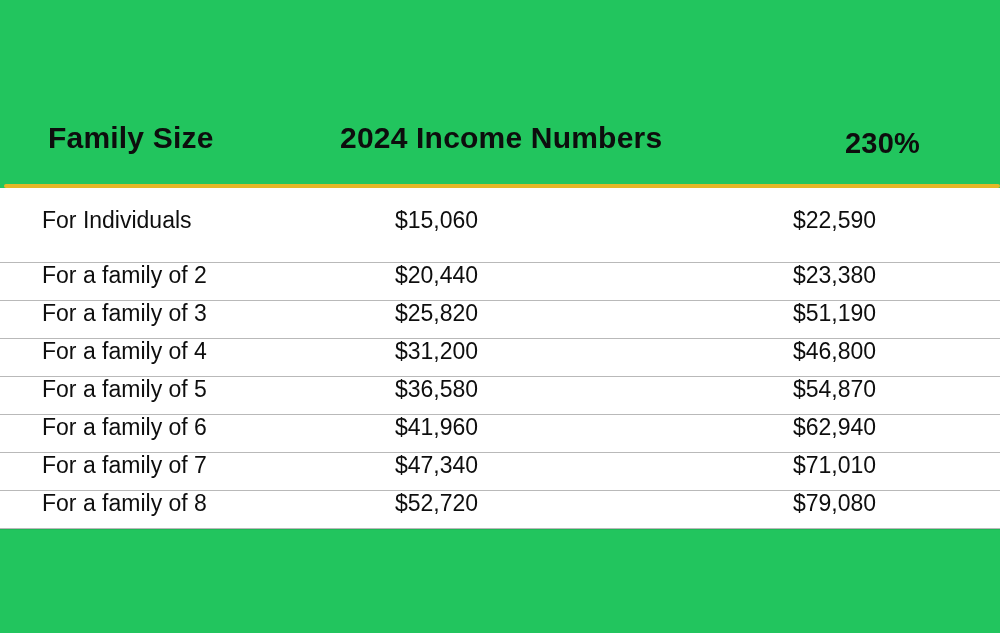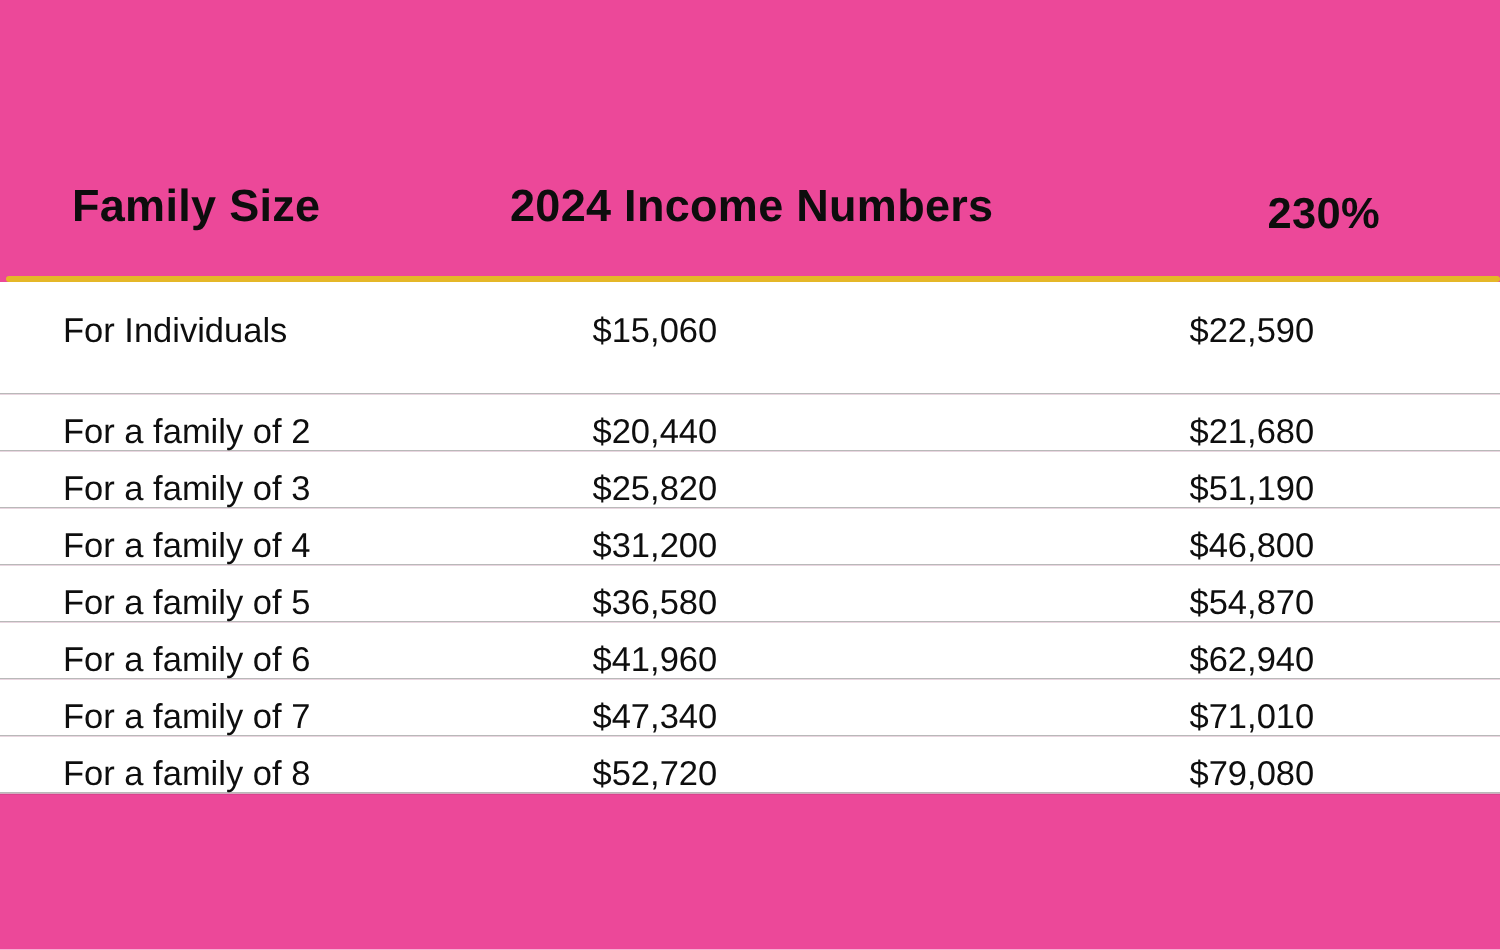--- a/index.html
+++ b/index.html
@@ -4,21 +4,21 @@
 <style>
   html, body {
     margin: 0;
     padding: 0;
     background: #ffffff;
   }
   .canvas {
     position: relative;
     width: 1000px;
     height: 633px;
-    background: #ec4899;
+    background: #22c55e;
     overflow: hidden;
     font-family: "Liberation Sans", sans-serif;
     color: #111111;
   }
   
   .hdr {
     position: absolute;
     top: 121px;
     font-weight: 700;
     font-size: 30px;
@@ -42,21 +42,21 @@
 
   
   .tbody {
     position: absolute;
     left: 0;
     right: 0;
     top: 188px;
   }
   .trow {
     display: flex;
-    align-items: flex-end;
+    align-items: flex-start;
     height: 37px;
     border-bottom: 1px solid #b9b9b9;
     box-shadow: 0 1px 0 rgba(0,0,0,0.07);
     background: #ffffff;
   }
   .trow.first {
     height: 74px;
     align-items: center;
   }
   .trow.first .cell { padding-bottom: 8px; }
@@ -96,21 +96,21 @@
 
     <div class="trow first">
       <div class="cell cell-label">For Individuals</div>
       <div class="cell cell-income">$15,060</div>
       <div class="cell cell-150">$22,590</div>
     </div>
 
     <div class="trow">
       <div class="cell cell-label">For a family of 2</div>
       <div class="cell cell-income">$20,440</div>
-      <div class="cell cell-150">$21,680</div>
+      <div class="cell cell-150">$23,380</div>
     </div>
 
     <div class="trow">
       <div class="cell cell-label">For a family of 3</div>
       <div class="cell cell-income">$25,820</div>
       <div class="cell cell-150">$51,190</div>
     </div>
 
     <div class="trow">
       <div class="cell cell-label">For a family of 4</div>

